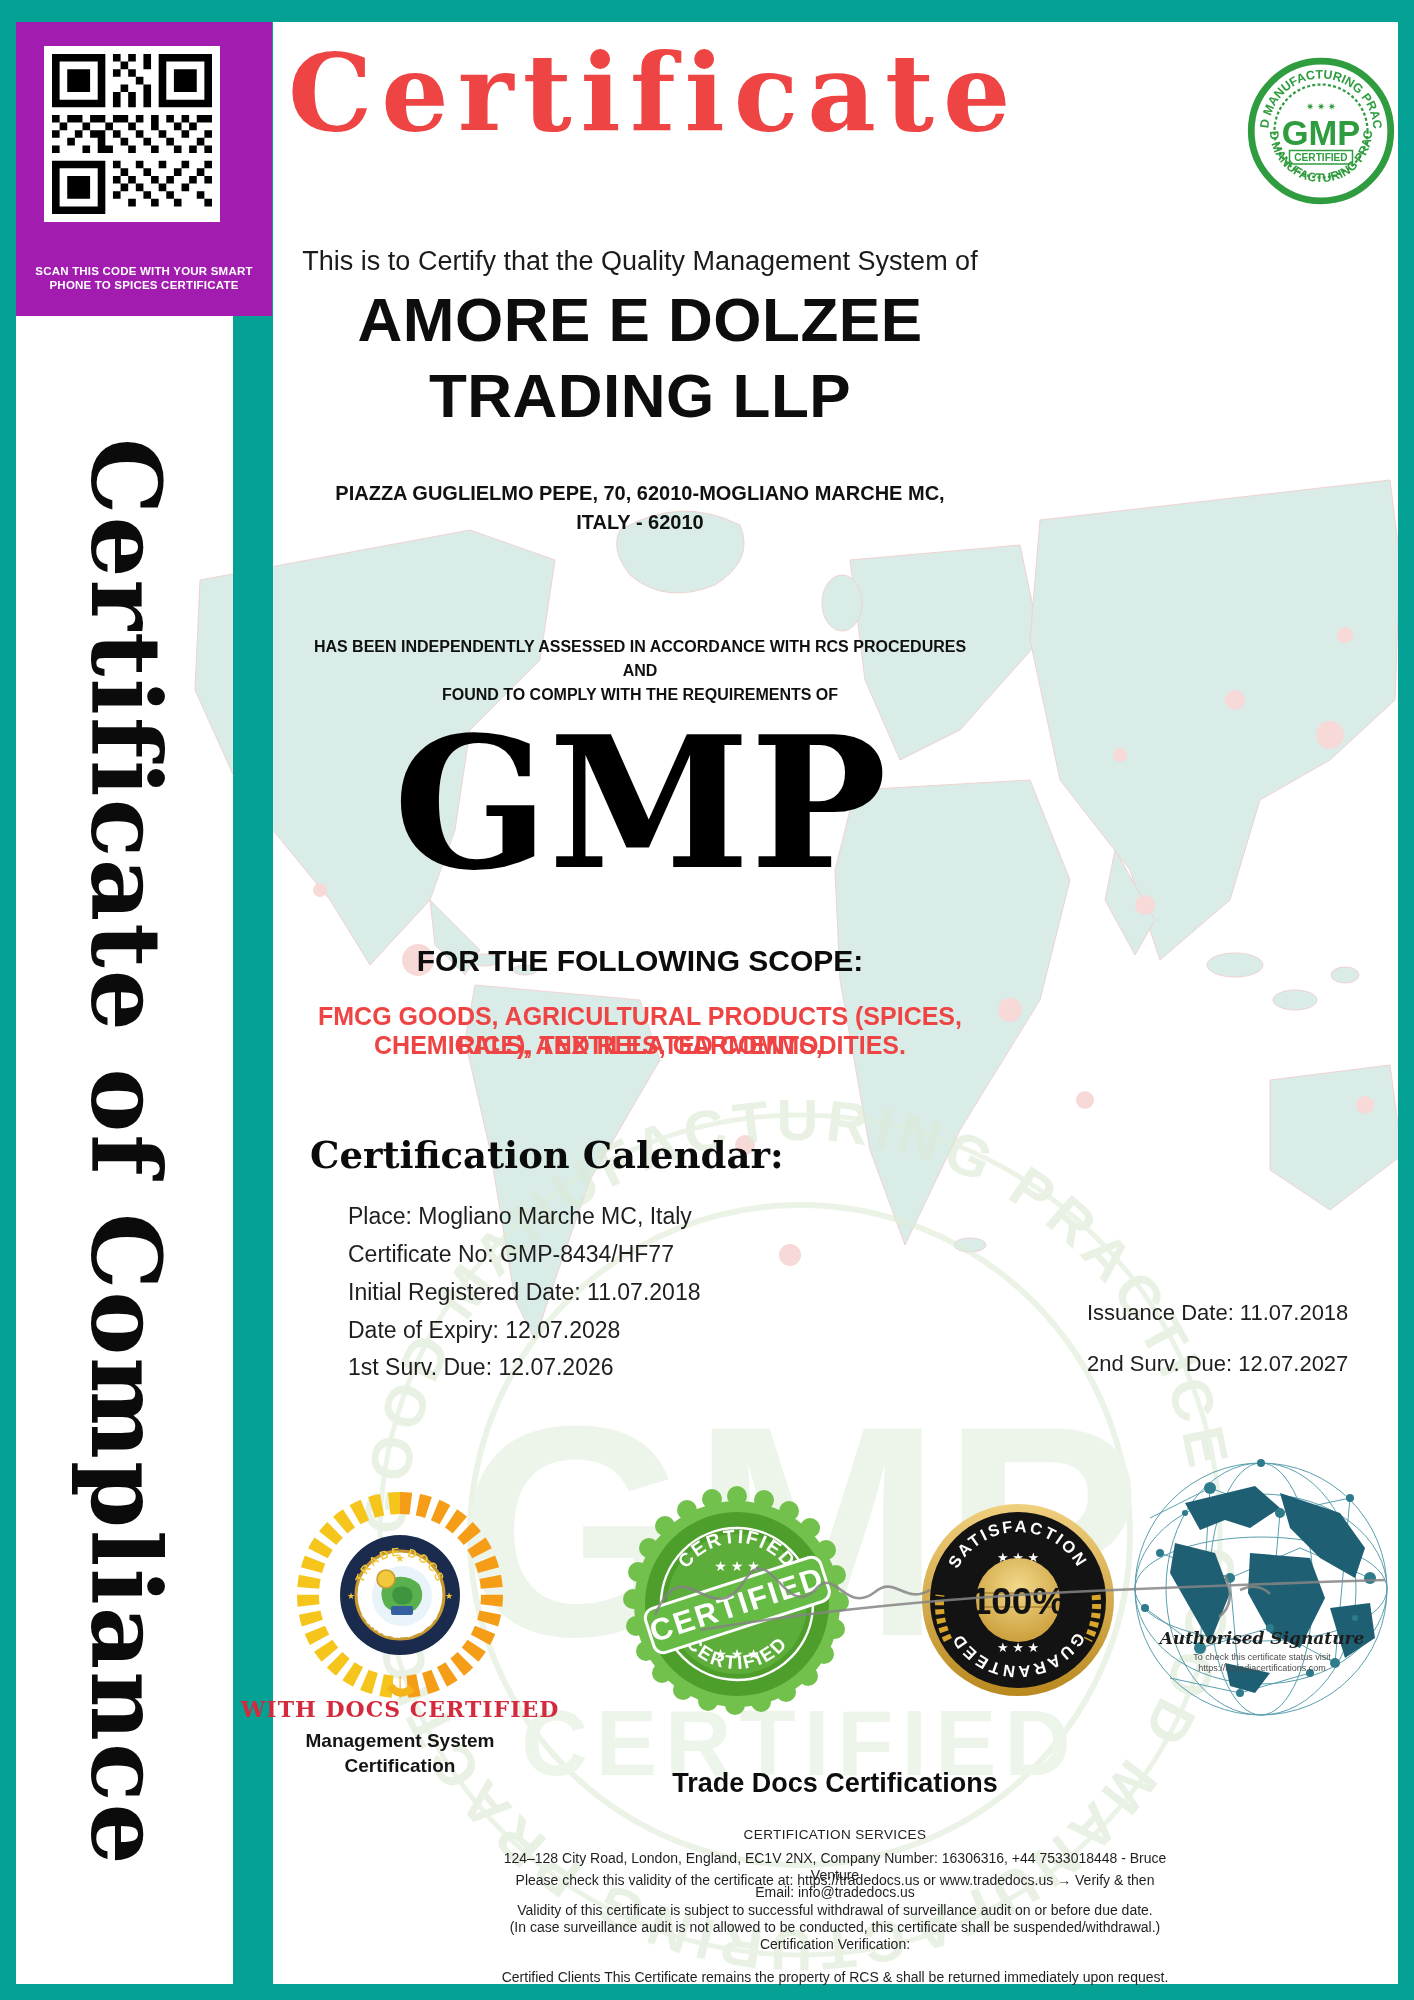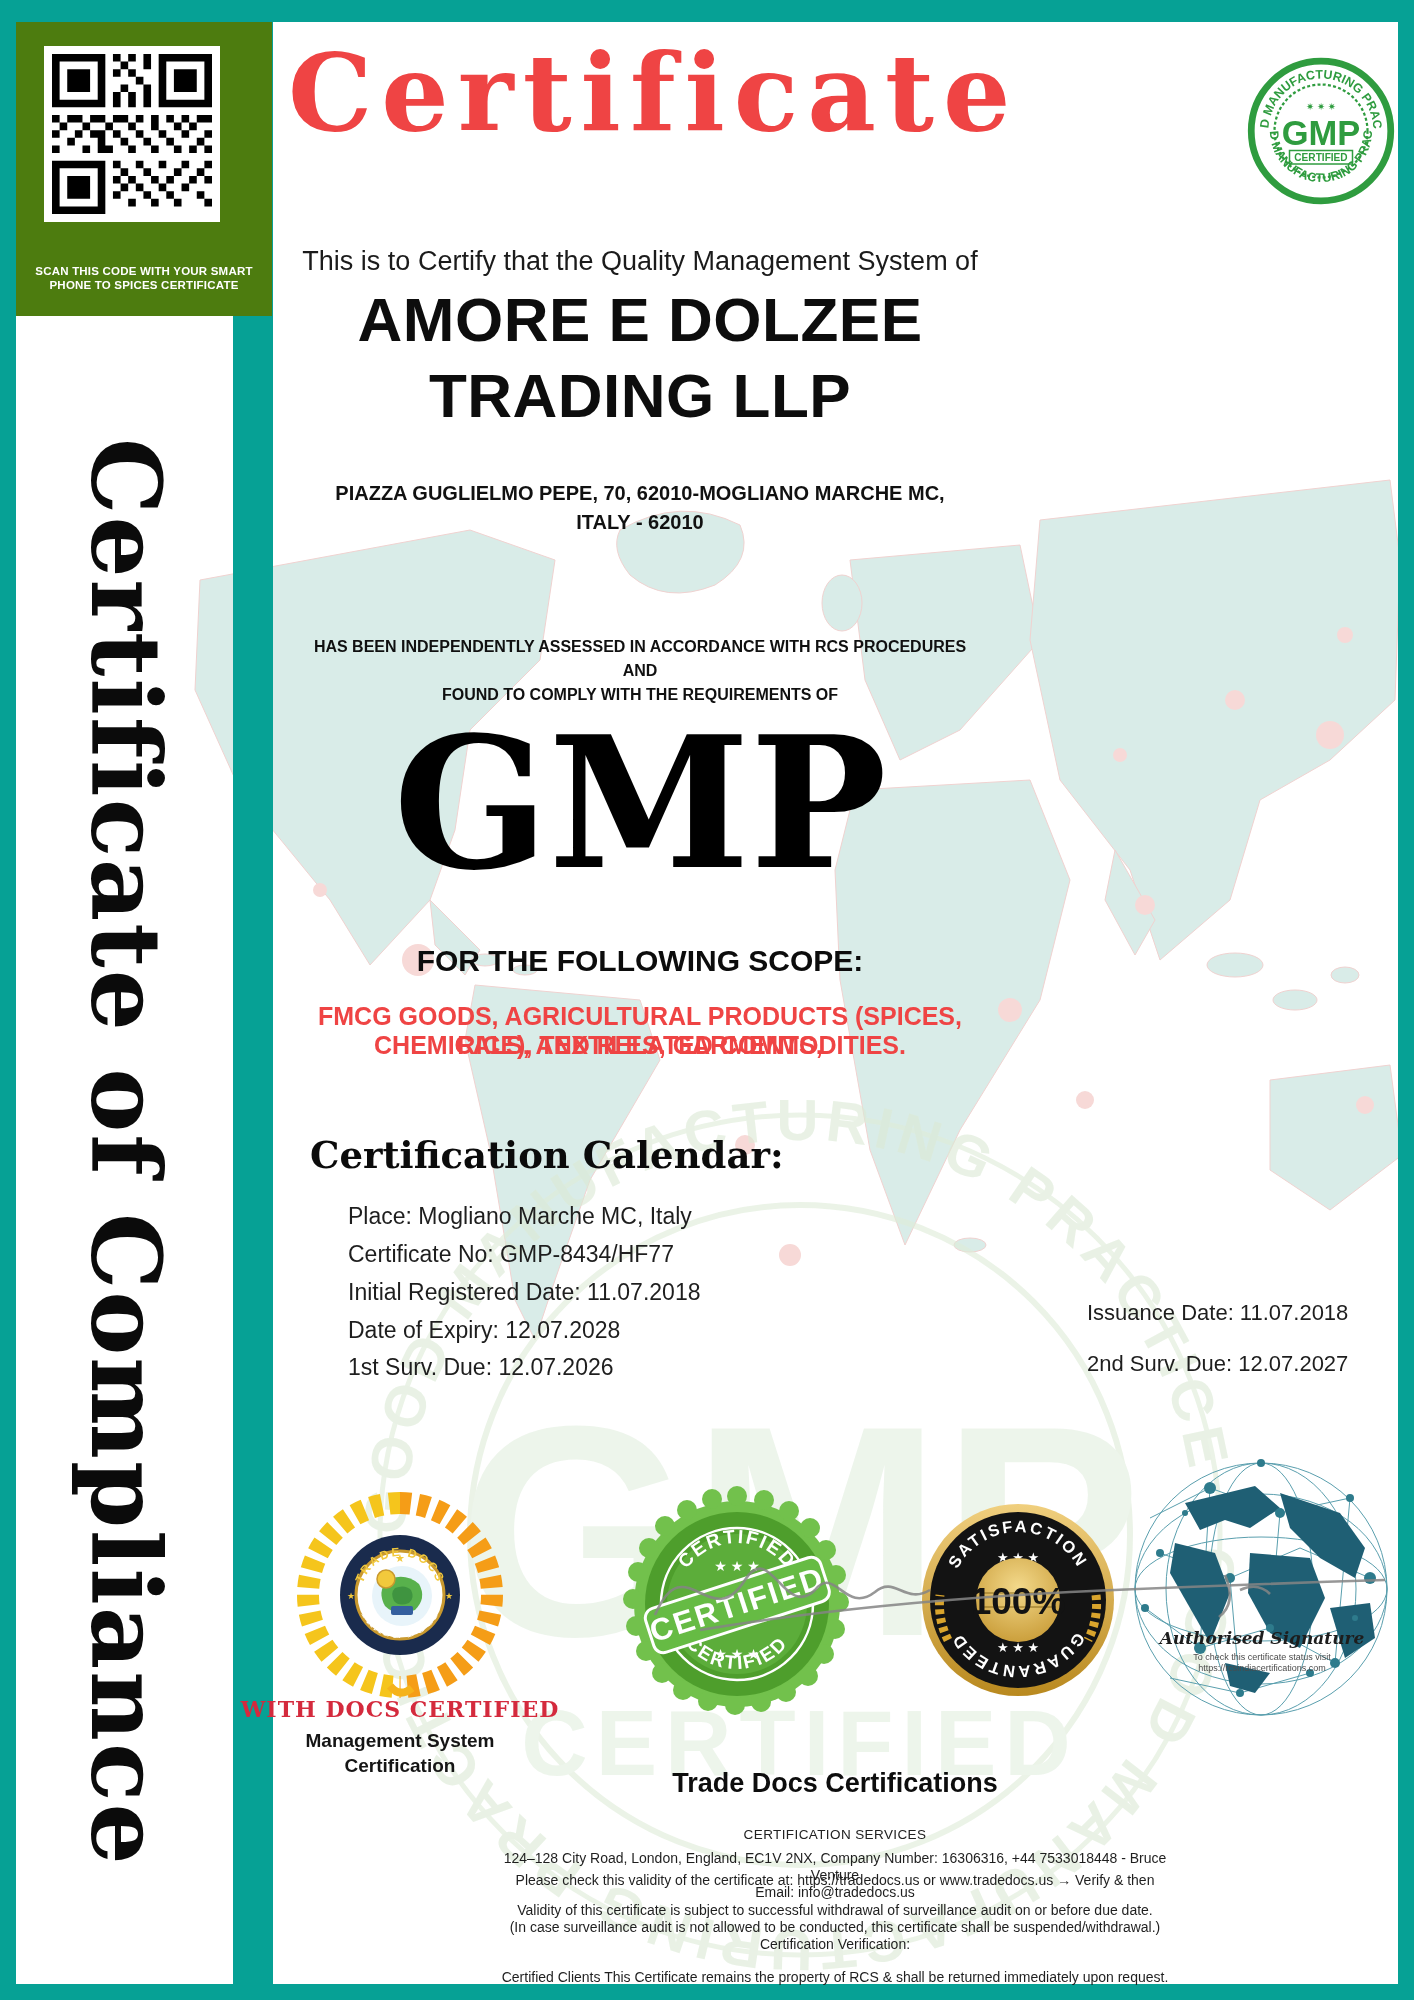--- a/index.html
+++ b/index.html
@@ -8,21 +8,21 @@
   .abs{position:absolute;}
   .teal{background:#06a195;}
   .ctr{text-align:center;}
   
   .b-top{left:0;top:0;width:1414px;height:22px;}
   .b-left{left:0;top:0;width:16px;height:2000px;}
   .b-right{left:1398px;top:0;width:16px;height:2000px;}
   .b-bottom{left:0;top:1984px;width:1414px;height:16px;}
   .side-strip{left:233px;top:22px;width:40px;height:1962px;}
   
-  .qr-block{left:16px;top:22px;width:256px;height:294px;background:#4d7c0f;}
+  .qr-block{left:16px;top:22px;width:256px;height:294px;background:#a21caf;}
   .qr-tile{position:absolute;left:28px;top:24px;width:176px;height:176px;background:#fff;padding:8px;box-sizing:border-box;}
   .qr-caption{position:absolute;left:6px;top:242px;width:244px;color:#fff;font-size:11.5px;font-weight:bold;
               line-height:14px;text-align:center;letter-spacing:.2px;}
   
   .side-text{left:18px;top:325px;width:214px;height:1655px;display:flex;align-items:center;justify-content:center;}
   .side-text span{writing-mode:vertical-rl;font-family:"DejaVu Serif",serif;font-weight:bold;
                   font-size:96px;color:#0b0b0b;letter-spacing:2px;white-space:nowrap;}
   
   .title{left:288px;top:30px;width:690px;font-family:"DejaVu Serif",serif;font-weight:bold;
          font-size:106px;color:#ef4444;letter-spacing:9px;}

